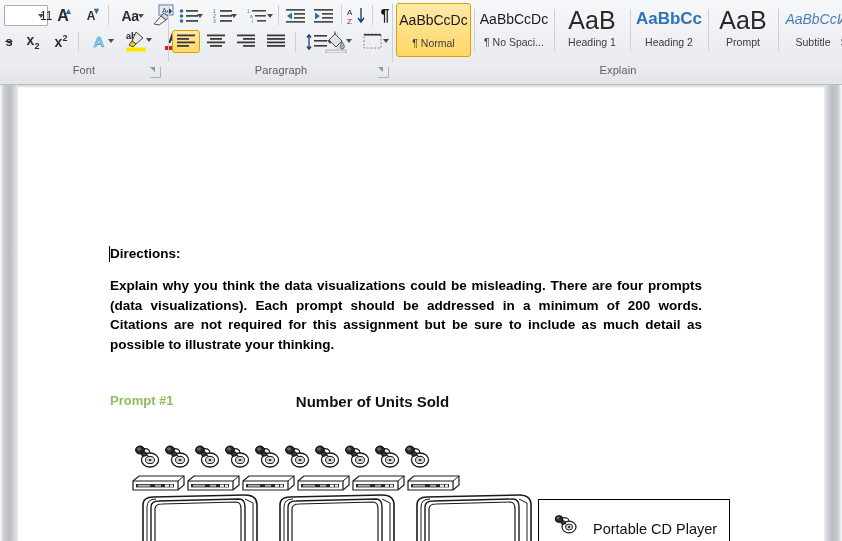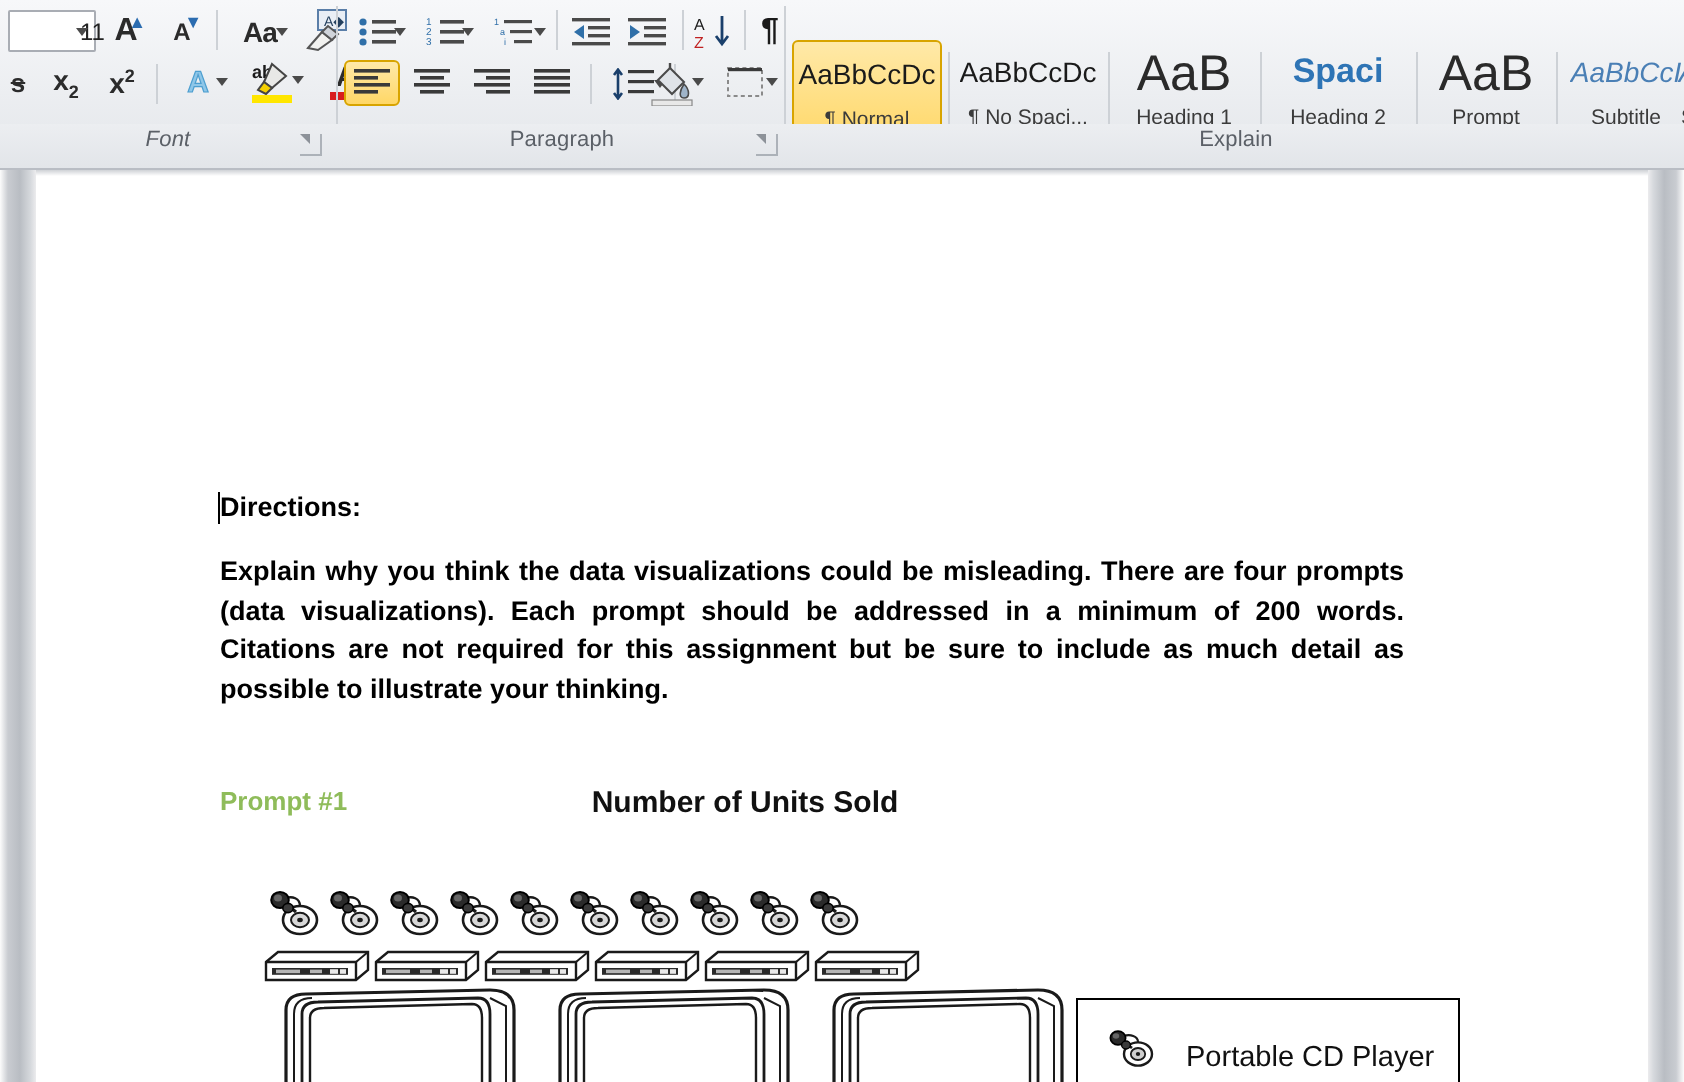--- a/index.html
+++ b/index.html
@@ -56,21 +56,21 @@
     display: flex; align-items: center;
   }
   .fontsize-box span { font-size: 12px; color: #222; padding-left: 6px; margin-left: 29px; }
   .fontsize-arrow {
     position: absolute; right: 3px; top: 8px;
     width: 0; height: 0; border-left: 3.5px solid transparent;
     border-right: 3.5px solid transparent; border-top: 4px solid #4a4a4a;
   }
 
   
-  .style-gallery { position: absolute; left: 394px; top: 20px; width: 448px; height: 56px; }
+  .style-gallery { position: absolute; left: 394px; top: 3px; width: 448px; height: 56px; }
   .style-item {
     position: absolute; top: 0; width: 70px; height: 54px;
     display: flex; flex-direction: column; align-items: center; justify-content: flex-start;
     padding-top: 5px;
   }
   .style-prev { font-size: 14px; line-height: 22px; color: #1a1a1a; white-space: nowrap; overflow: hidden; }
   .style-name { font-size: 10.5px; color: #3b3b3b; margin-top: 6px; white-space: nowrap; }
   .style-div { position: absolute; top: 6px; width: 1px; height: 42px; background: #cdd1d6; }
 
   
@@ -359,42 +359,42 @@
           <div class="style-prev">AaBbCcDc</div>
           <div class="style-name">¶ No Spaci...</div>
         </div>
         <div class="style-div" style="left:160px;"></div>
         <div class="style-item" style="left:162px;width:72px;">
           <div class="style-prev" style="font-size:25px;line-height:24px;font-family:'Liberation Sans',sans-serif;font-weight:300;color:#2a2a2a;">AaB</div>
           <div class="style-name" style="margin-top:4px;">Heading 1</div>
         </div>
         <div class="style-div" style="left:236px;"></div>
         <div class="style-item" style="left:238px;width:74px;">
-          <div class="style-prev" style="font-size:17px;line-height:22px;color:#2e74b5;font-weight:bold;">Spaci</div>
+          <div class="style-prev" style="font-size:17px;line-height:22px;color:#2e74b5;font-weight:bold;">AaBbCc</div>
           <div class="style-name">Heading 2</div>
         </div>
         <div class="style-div" style="left:314px;"></div>
         <div class="style-item" style="left:316px;width:66px;">
           <div class="style-prev" style="font-size:25px;line-height:24px;font-weight:300;color:#2a2a2a;">AaB</div>
           <div class="style-name" style="margin-top:4px;">Prompt</div>
         </div>
         <div class="style-div" style="left:384px;"></div>
         <div class="style-item" style="left:386px;width:66px;">
           <div class="style-prev" style="font-size:14px;line-height:22px;color:#4a7fb5;font-style:italic;">AaBbCcI</div>
           <div class="style-name">Subtitle</div>
         </div>
         <div class="style-item" style="left:440px;width:20px;">
           <div class="style-prev" style="font-size:14px;line-height:22px;color:#4a7fb5;font-style:italic;">A</div>
           <div class="style-name">S</div>
         </div>
       </div>
     </div>
 
     <div class="grp-labels">
-      <div class="grp-label" style="left:0px;width:168px;font-style:italic;">Font</div>
+      <div class="grp-label" style="left:0px;width:168px;">Font</div>
       <div class="dlg-launcher" style="left:150px;"></div>
       <div class="grp-label" style="left:170px;width:222px;">Paragraph</div>
       <div class="dlg-launcher" style="left:378px;"></div>
       <div class="grp-label" style="left:394px;width:448px;">Explain</div>
     </div>
   </div>
 
   <div class="doc-area">
     <div class="gutter-left"></div>
     <div class="gutter-right"></div>

